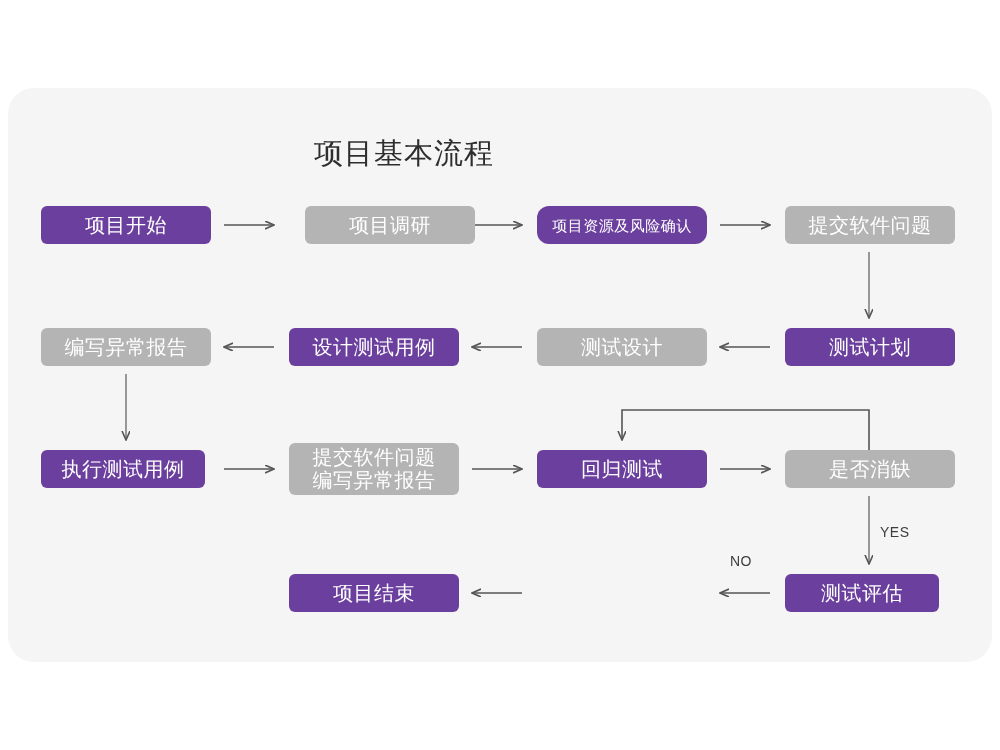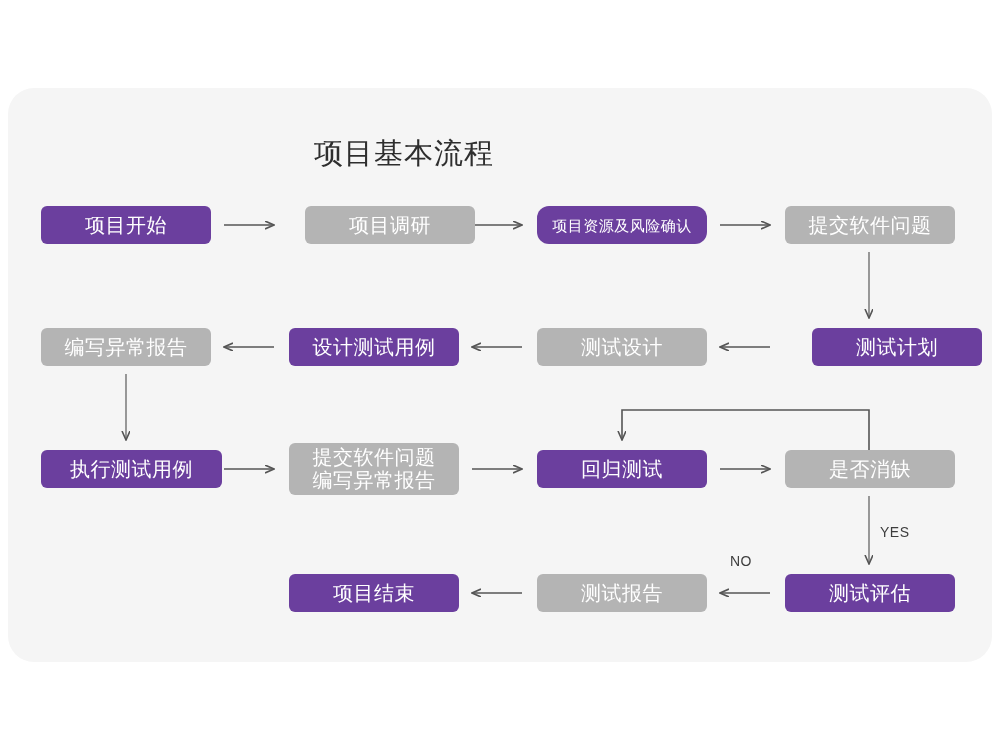--- a/index.html
+++ b/index.html
@@ -144,25 +144,24 @@
   <div class="edge-label" style="left:880px; top:522px;">YES</div>
 
   <div class="node purple" style="left:41px;  top:206px; width:170px; height:38px;">项目开始</div>
   <div class="node gray" style="left:305px; top:206px; width:170px; height:38px;">项目调研</div>
   <div class="node purple" style="left:537px; top:206px; width:170px; height:38px; font-size:15px;border-radius:12px;">项目资源及风险确认</div>
   <div class="node gray" style="left:785px; top:206px; width:170px; height:38px;">提交软件问题</div>
 
   <div class="node gray" style="left:41px;  top:328px; width:170px; height:38px;">编写异常报告</div>
   <div class="node purple" style="left:289px; top:328px; width:170px; height:38px;">设计测试用例</div>
   <div class="node gray" style="left:537px; top:328px; width:170px; height:38px;">测试设计</div>
-  <div class="node purple" style="left:812px; top:328px; width:170px; height:38px;">测试计划</div>
+  <div class="node purple" style="left:785px; top:328px; width:170px; height:38px;">测试计划</div>
 
-  <div class="node purple" style="left:41px;  top:450px; width:181px; height:38px;">执行测试用例</div>
+  <div class="node purple" style="left:41px;  top:450px; width:164px; height:38px;">执行测试用例</div>
   <div class="node purple" style="left:537px; top:450px; width:170px; height:38px;">回归测试</div>
   <div class="node gray" style="left:289px; top:443px; width:170px; height:52px;">提交软件问题
 编写异常报告</div>
   <div class="node purple" style="left:289px; top:574px; width:170px; height:38px;">项目结束</div>
 
   <div class="node gray" style="left:785px; top:450px; width:170px; height:38px;">是否消缺</div>
-  <div class="node gray" style="left:537px; top:574px; width:170px; height:38px;">测试报告</div>
-  <div class="node purple" style="left:785px; top:574px; width:170px; height:38px;text-align:right;">测试评估</div>
+  <div class="node purple" style="left:785px; top:574px; width:154px; height:38px;text-align:right;">测试评估</div>
 
 </div>
 
 </body></html>

